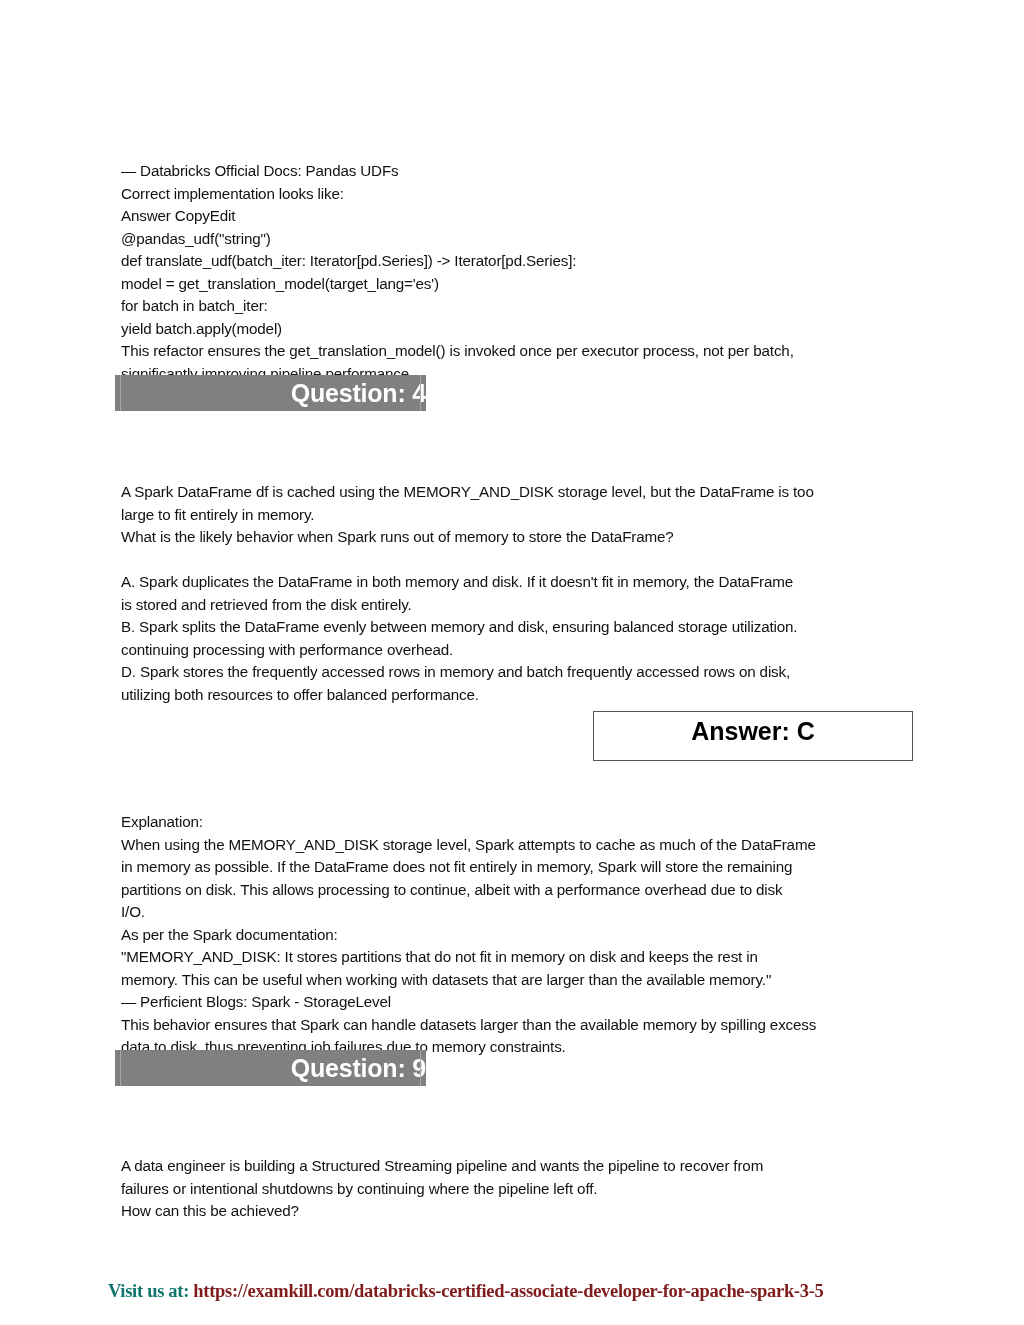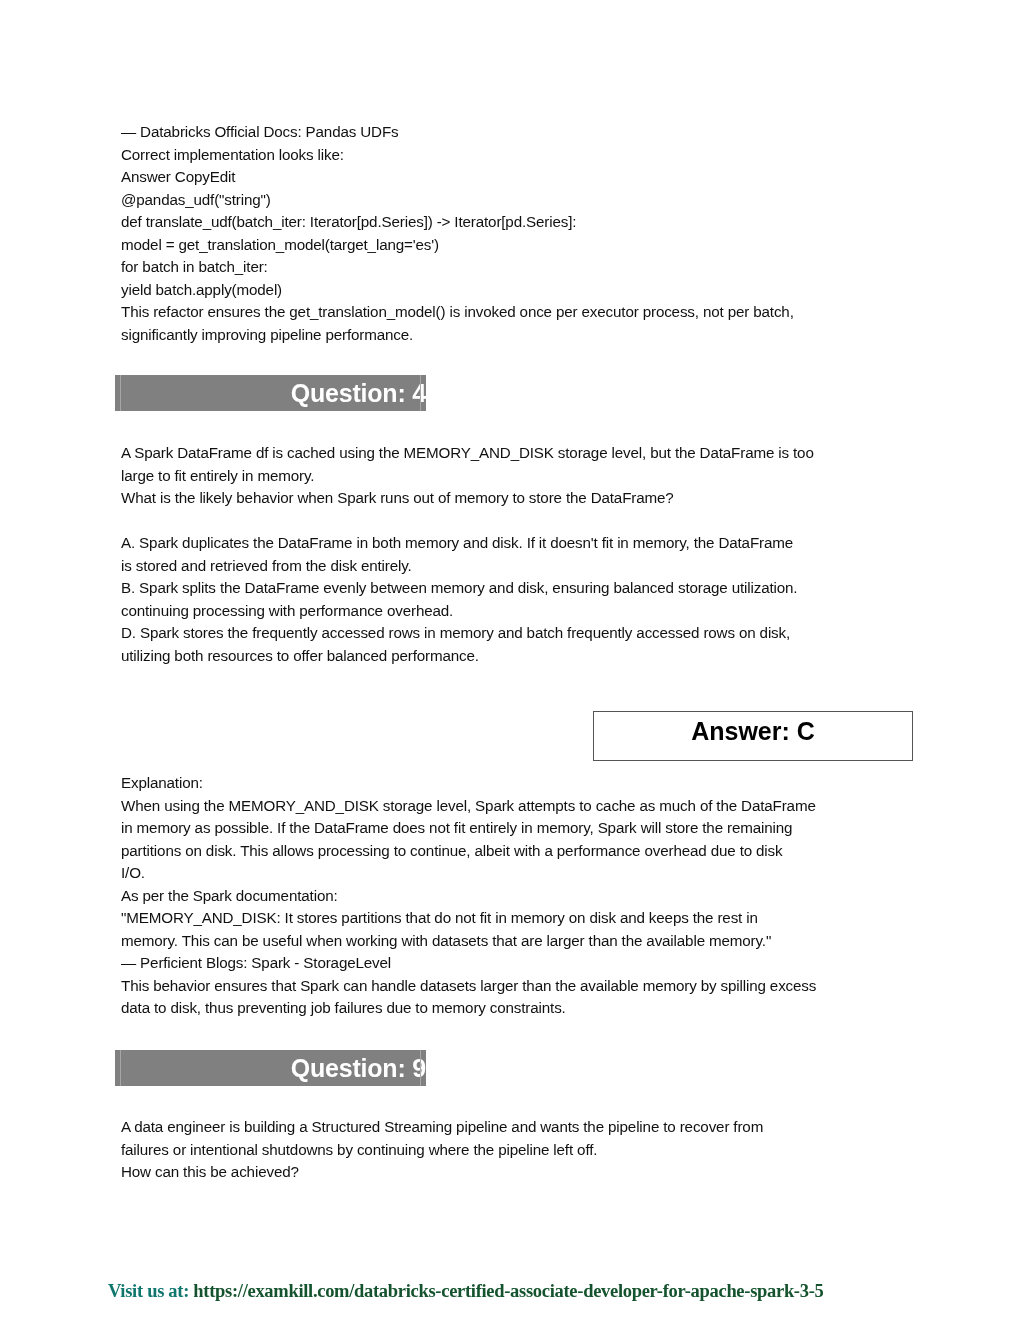--- a/index.html
+++ b/index.html
@@ -20,20 +20,21 @@
       left: 0; top: 0;
       width: 1024px; height: 1325px;
     }
     .text-block {
       position: absolute;
       left: 121px;
       width: 790px;
       font-size: 15.2px;
       line-height: 22.5px;
       letter-spacing: -0.15px;
+      margin-top: 39px;
     }
     .text-block .line {
       display: block;
       white-space: pre-wrap;
     }
     .gap { display: block; height: 22.5px; }
 
     .q-banner {
       position: absolute;
       left: 115px;
@@ -86,21 +87,21 @@
       position: absolute;
       left: 108px;
       top: 1281px;
       font-family: "Liberation Serif", "DejaVu Serif", serif;
       font-size: 18.5px;
       font-weight: bold;
       white-space: nowrap;
       letter-spacing: -0.3px;
     }
     .footer .visit-label { color: #0f766e; }
-    .footer .visit-url { color: #14532d; }
+    .footer .visit-url { color: #7f1d1d; }
   </style>
 </head>
 <body>
 
 <div class="page">
 
   <div class="text-block" style="top:121px;">
     <span class="line">— Databricks Official Docs: Pandas UDFs</span>
     <span class="line">Correct implementation looks like:</span>
     <span class="line">Answer CopyEdit</span>

